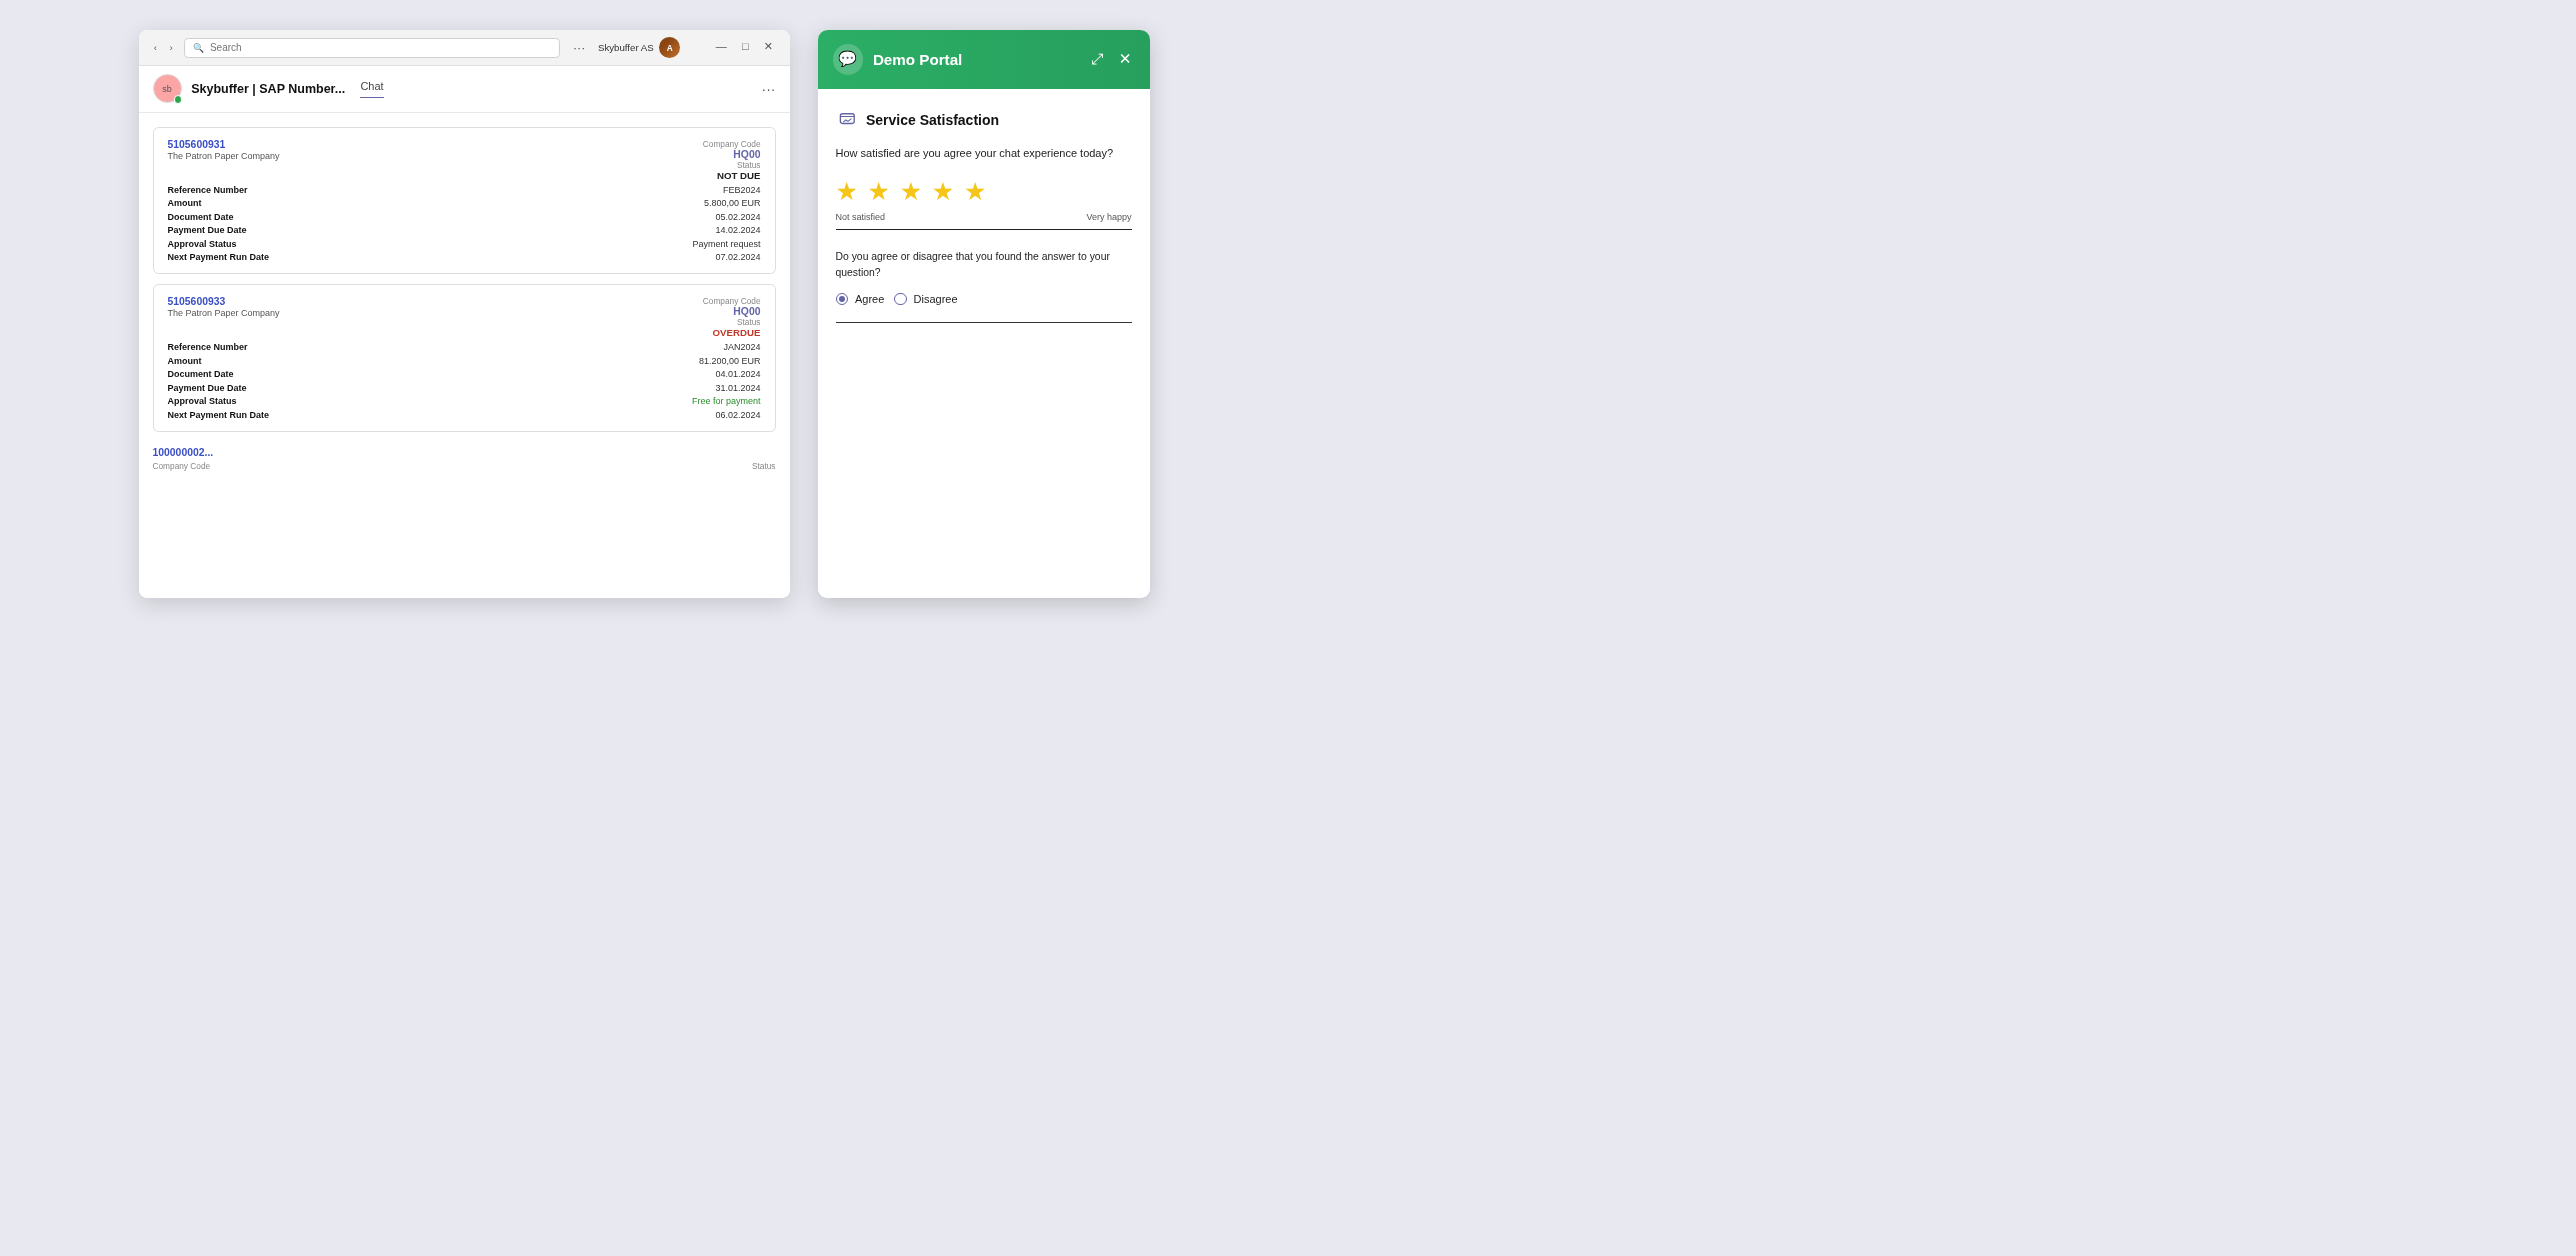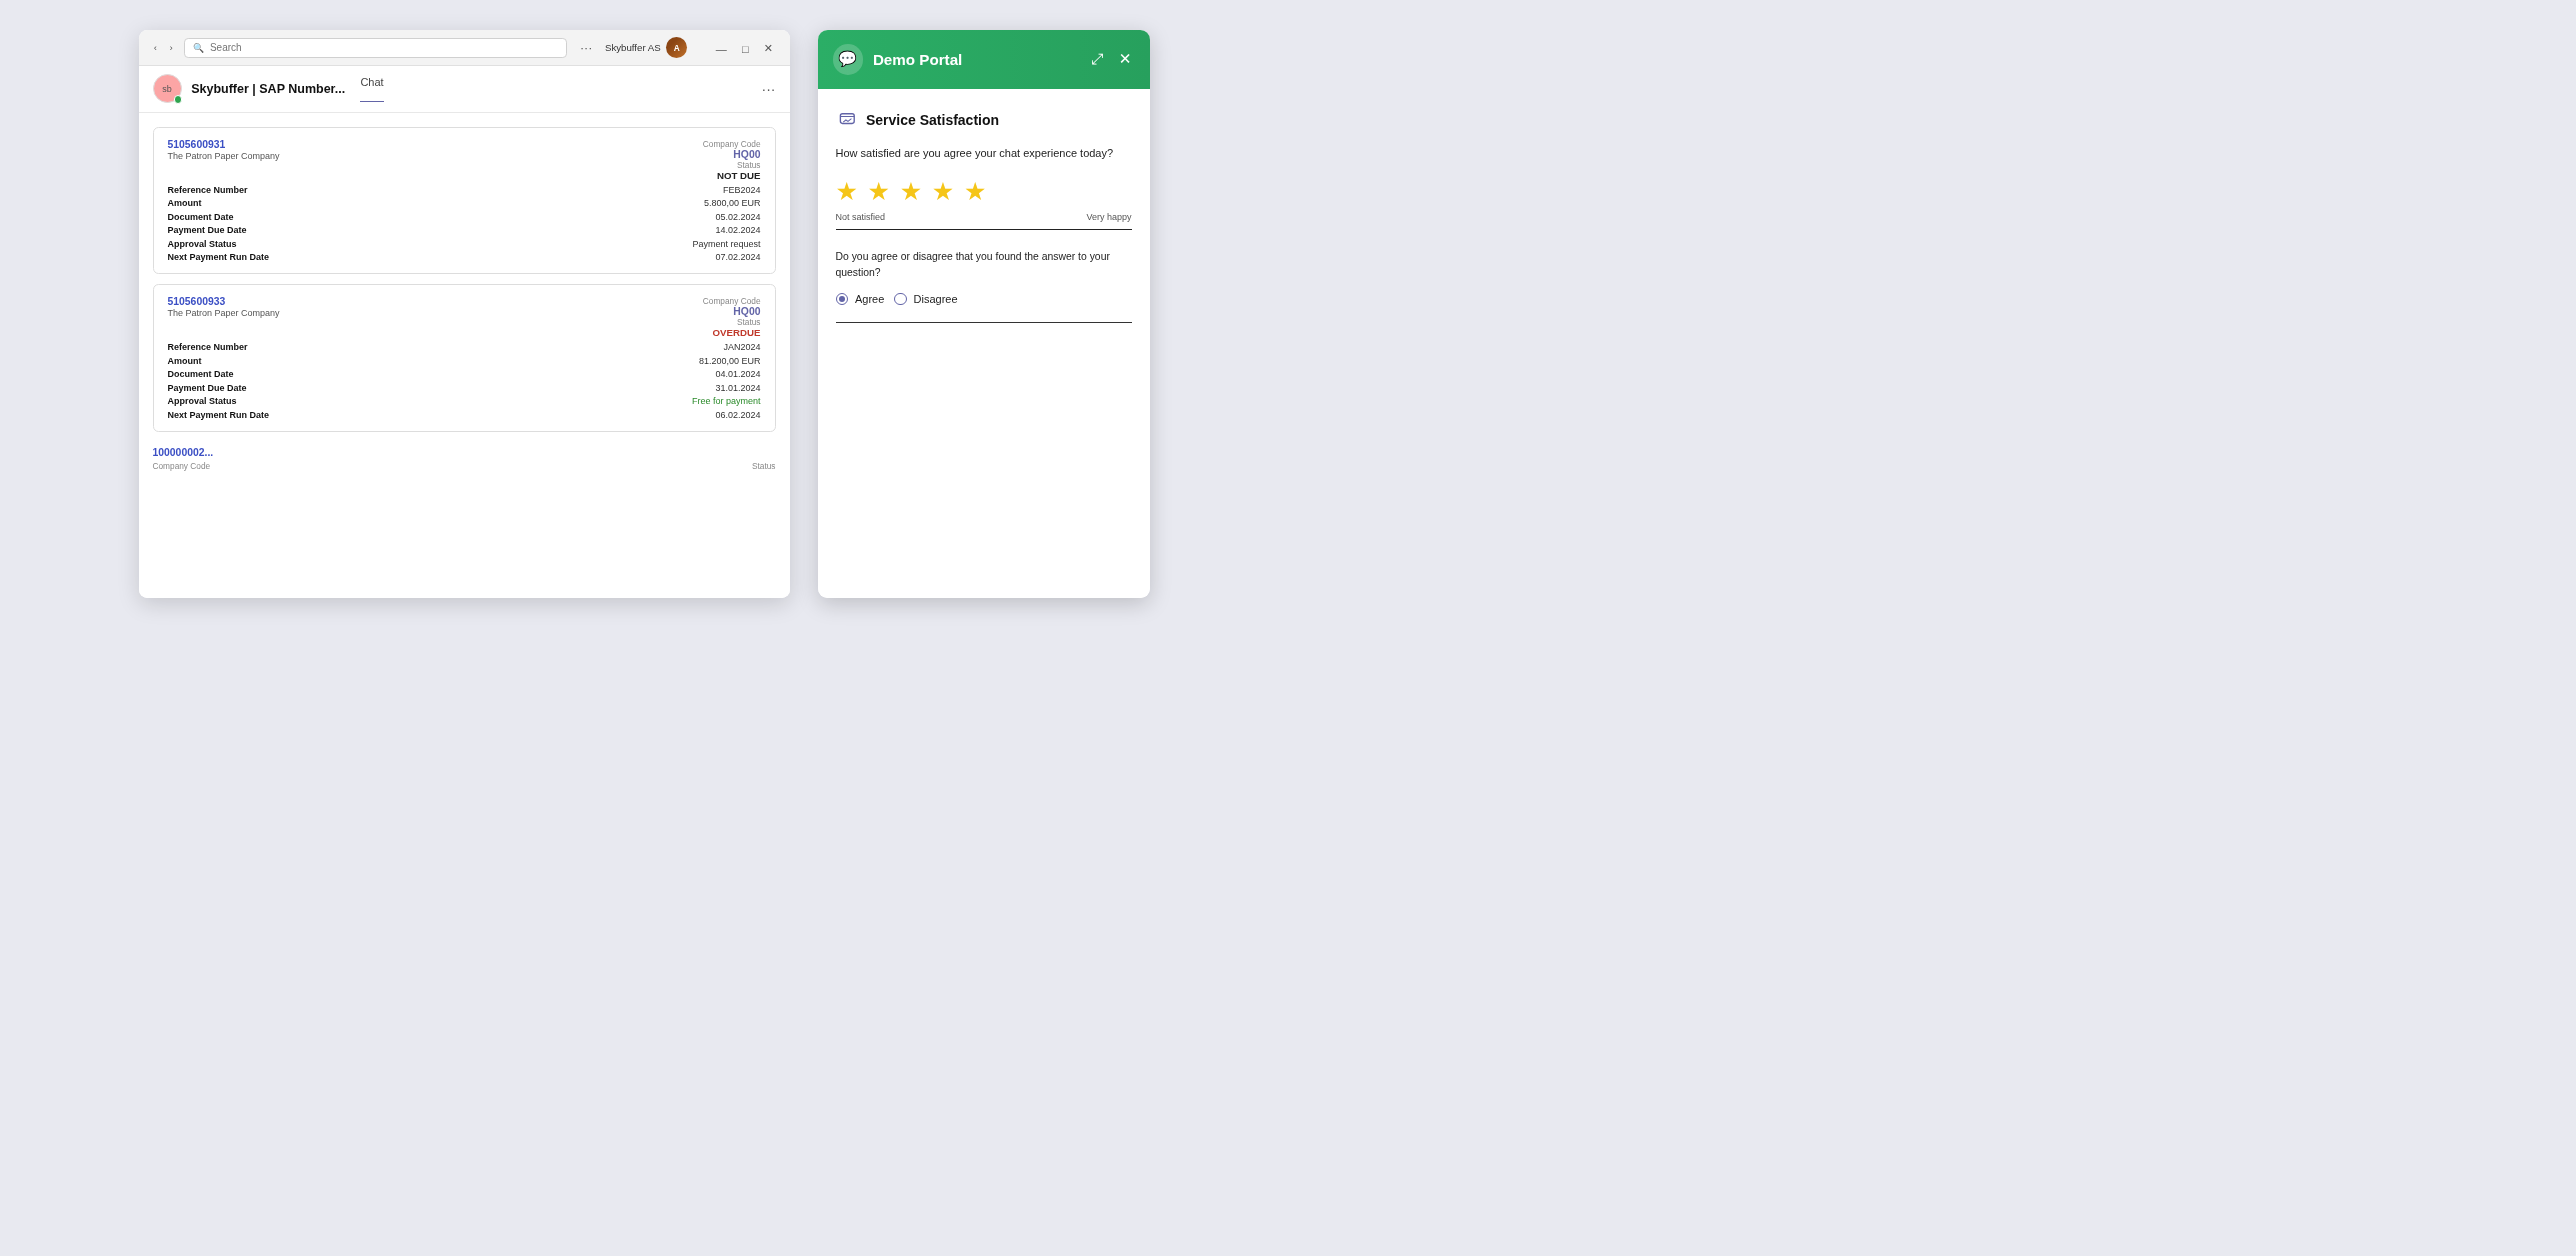--- a/index.html
+++ b/index.html
@@ -72,22 +72,22 @@
     .more-btn {
       background: none;
       border: none;
       cursor: pointer;
       font-size: 12.5px;
       color: #555;
       padding: 2.8px 5.5px;
     }
     .title-bar-right {
       display: flex;
-      align-items: flex-end;
-      gap: 16px;
+      align-items: flex-start;
+      gap: 23px;
     }
     .user-btn {
       display: flex;
       align-items: center;
       gap: 5.5px;
       cursor: pointer;
       font-size: 9.7px;
       color: #333;
     }
     .avatar {
@@ -152,21 +152,21 @@
     }
     .chat-title {
       font-size: 12.5px;
       font-weight: 600;
       color: #111;
     }
     .chat-tab {
       margin-left: 5.5px;
       font-size: 11px;
       color: #444;
-      padding-bottom: 13px;
+      padding-bottom: 5px;
       border-bottom: 1.4px solid #6264a7;
     }
     .chat-more {
       margin-left: auto;
       background: none;
       border: none;
       cursor: pointer;
       font-size: 14px;
       color: #555;
     }

